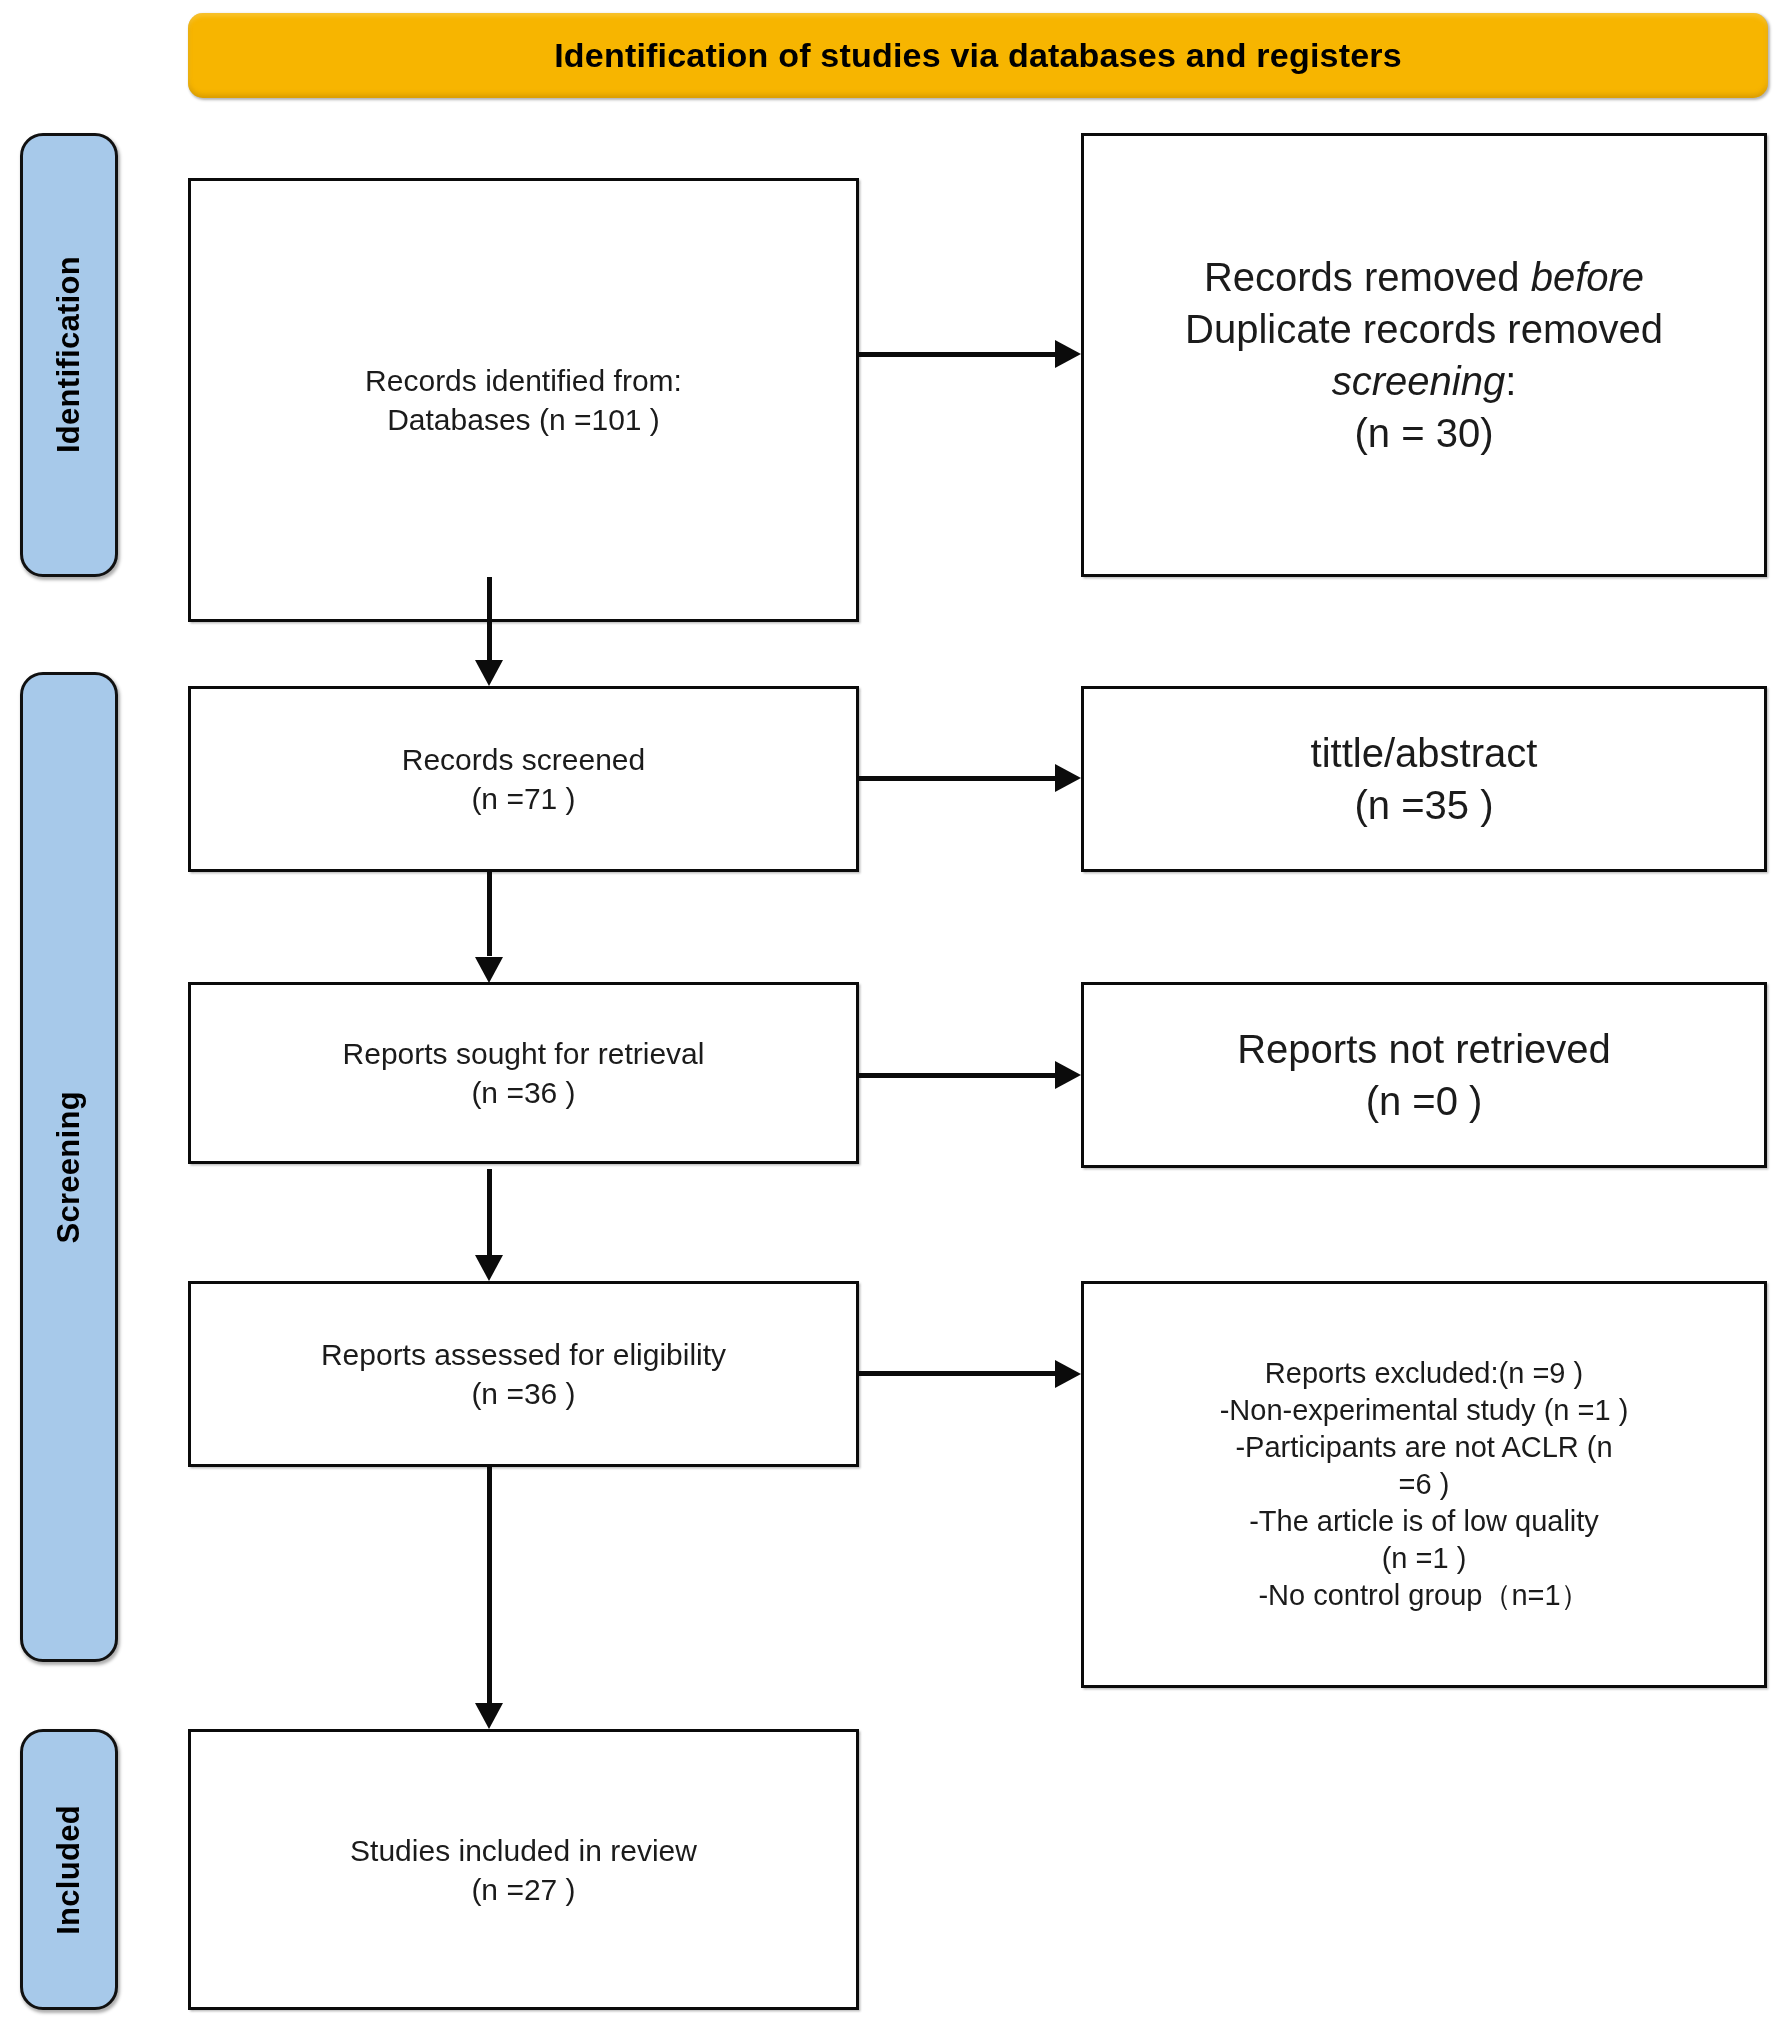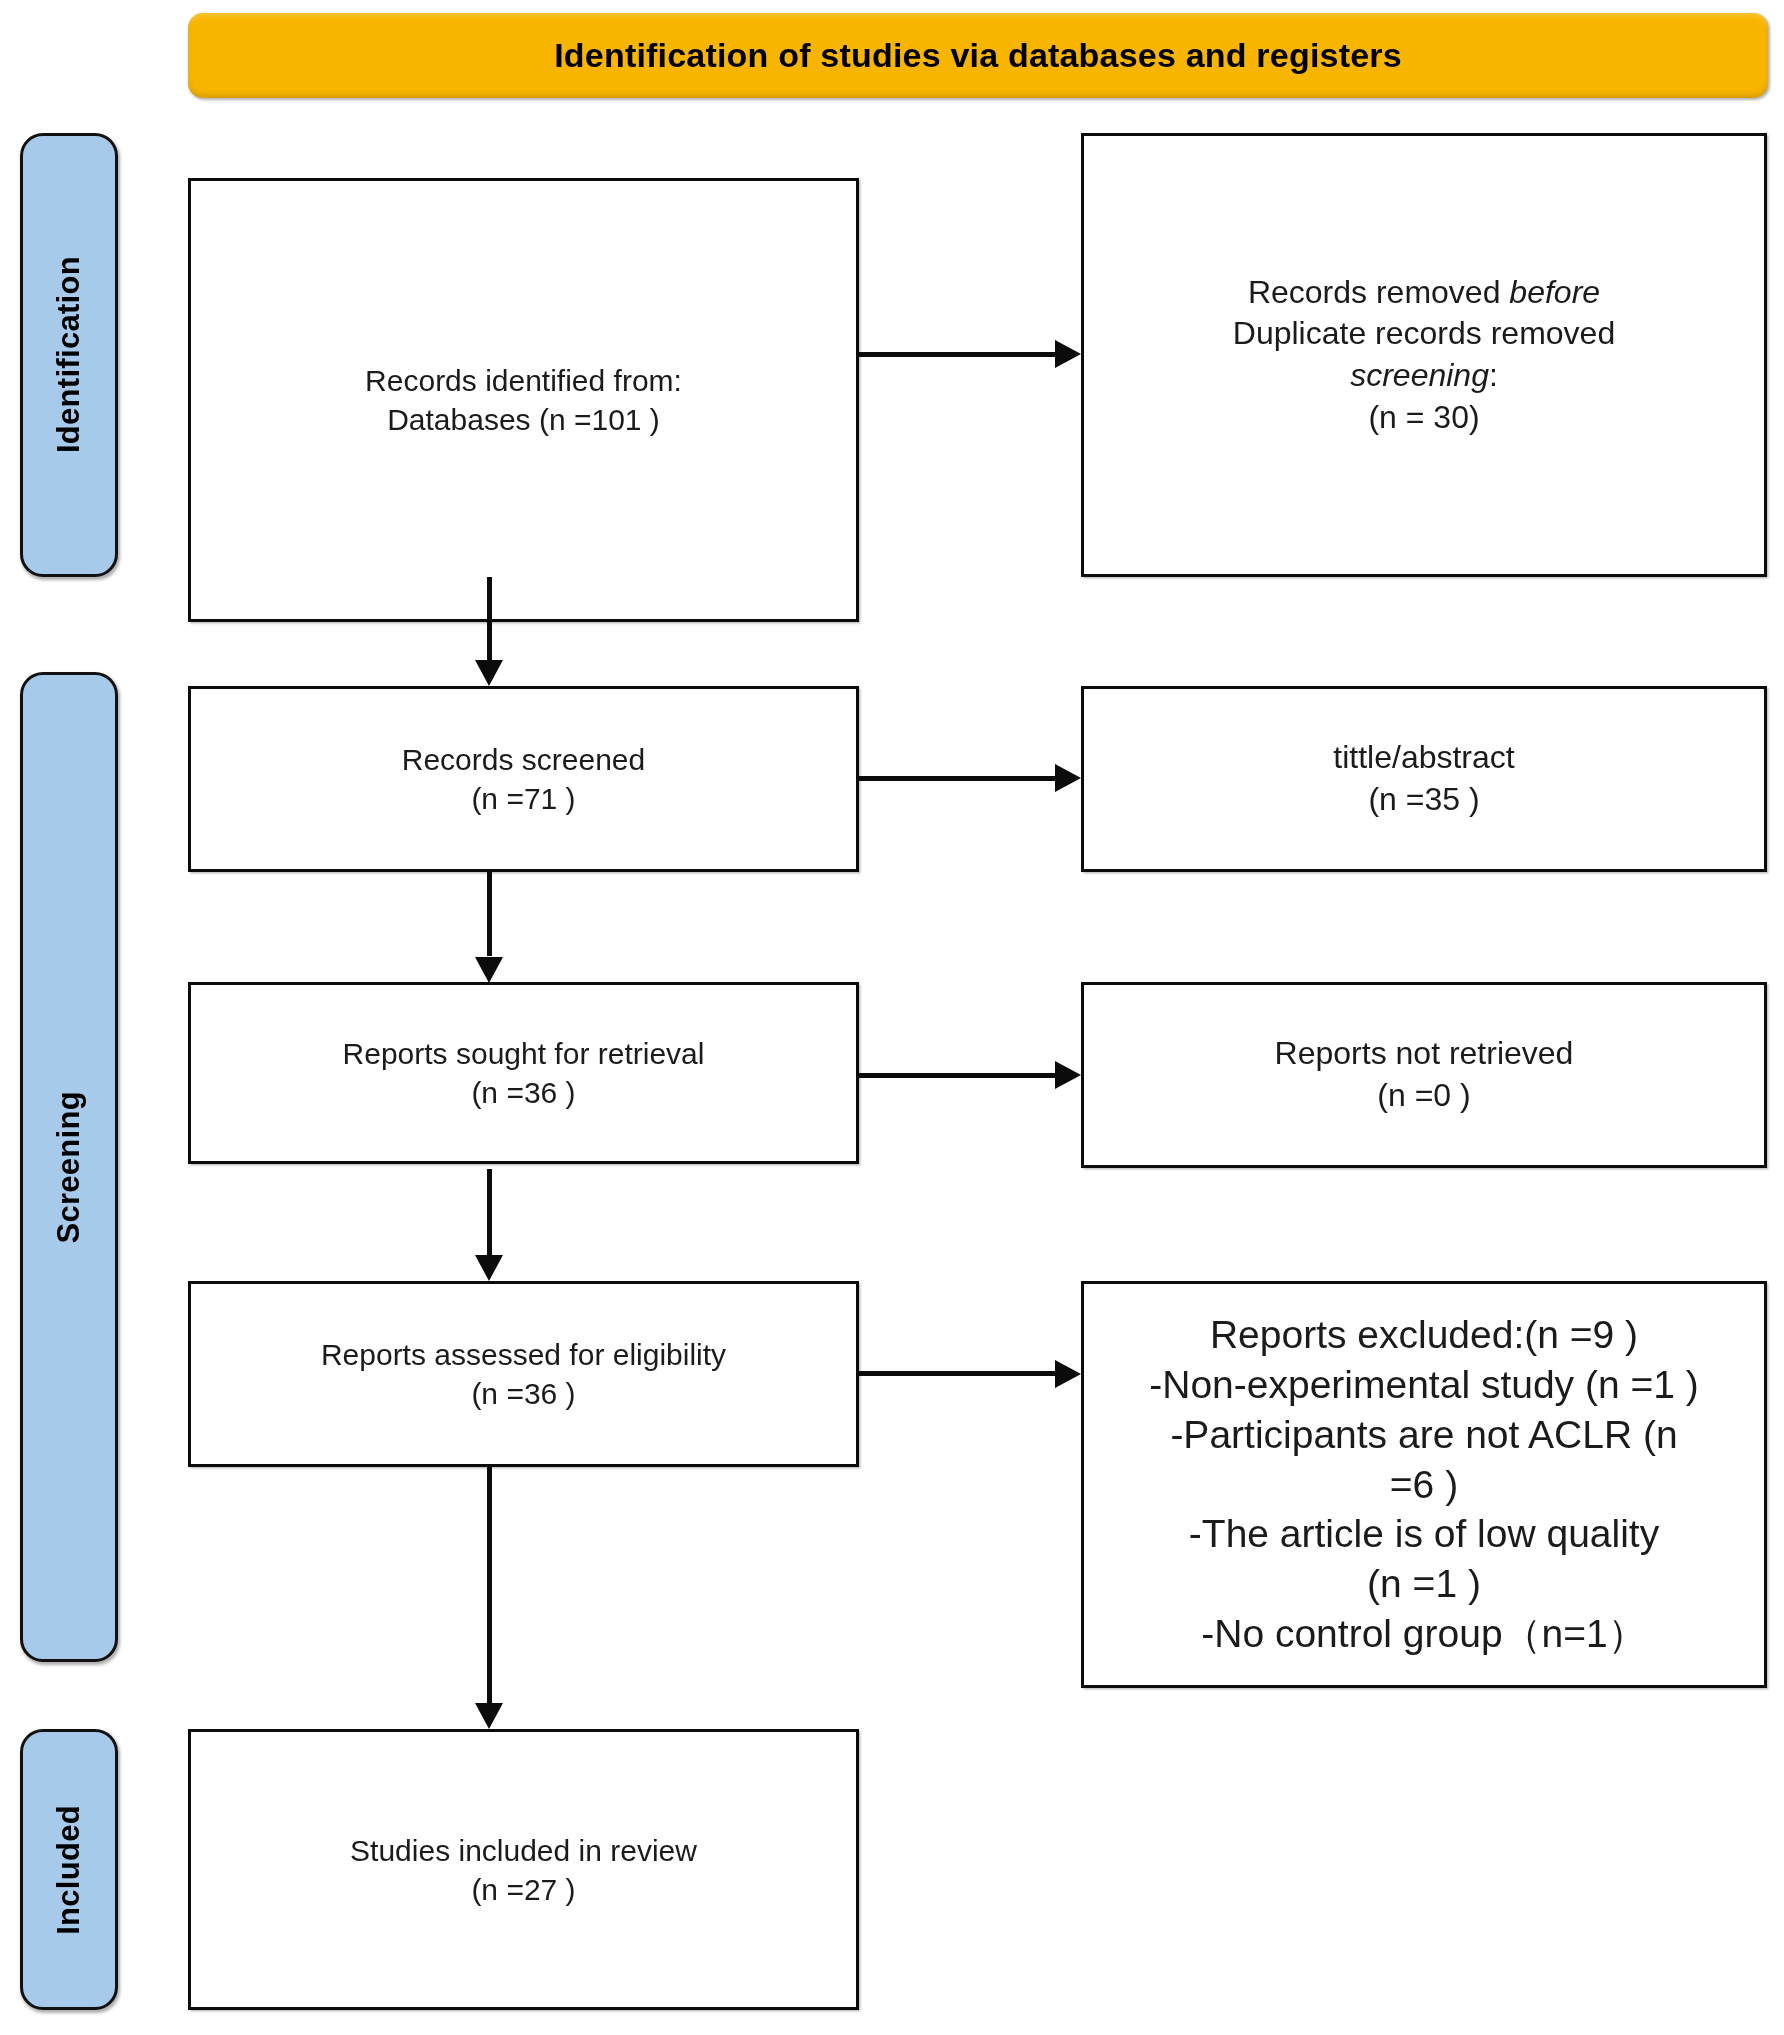--- a/index.html
+++ b/index.html
@@ -77,42 +77,42 @@
     background: #ffffff;
     border: 3.8px solid #0b0b0b;
     box-sizing: border-box;
     box-shadow: 2.2px 2.2px 2.2px rgba(0,0,0,0.30);
     display: flex;
     align-items: center;
     justify-content: center;
     padding: 5.4px 14px;
   }
   .fbox-text {
-    font-size: 32px;
+    font-size: 40px;
     line-height: 1.30;
     color: #1b1b1b;
     text-align: center;
     width: 100%;
   }
   .fbox-text.left-col { font-size: 30px; }
   .it { font-style: italic; }
 
   
   #box-identified { left: 188px;  top: 133px;  width: 671px; height: 444px; margin-top: 45px; }
   #box-screened   { left: 188px;  top: 686px; width: 671px; height: 186px; }
   #box-sought     { left: 188px;  top: 982px; width: 671px; height: 182px; }
   #box-assessed   { left: 188px;  top: 1281px; width: 671px; height: 186px; }
   #box-included   { left: 188px;  top: 1729px; width: 671px; height: 281px; }
 
   
   #box-removed      { left: 1081px; top: 133px;  width: 686px; height: 444px; }
   #box-excluded-ta  { left: 1081px; top: 686px; width: 686px; height: 186px; }
   #box-notretrieved { left: 1081px; top: 982px; width: 686px; height: 186px; }
   #box-excluded-rep { left: 1081px; top: 1281px; width: 686px; height: 407px; }
-  #box-excluded-rep .fbox-text { font-size: 39px; line-height: 1.28; }
+  #box-excluded-rep .fbox-text { font-size: 29px; line-height: 1.28; }
   .vline {
     position: absolute;
     width: 5.4px;
     background: #0b0b0b;
   }
   .hline {
     position: absolute;
     height: 5.4px;
     background: #0b0b0b;
   }

